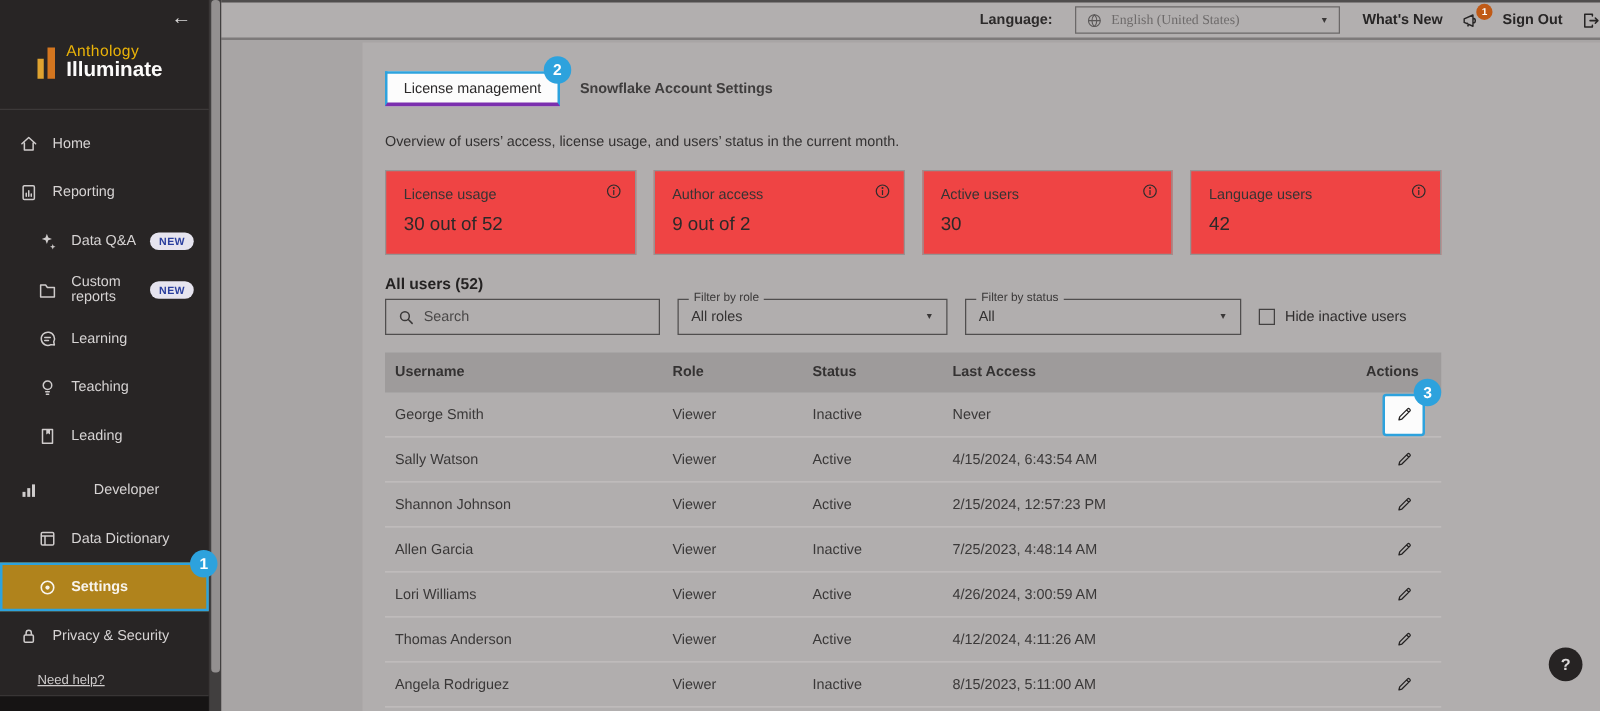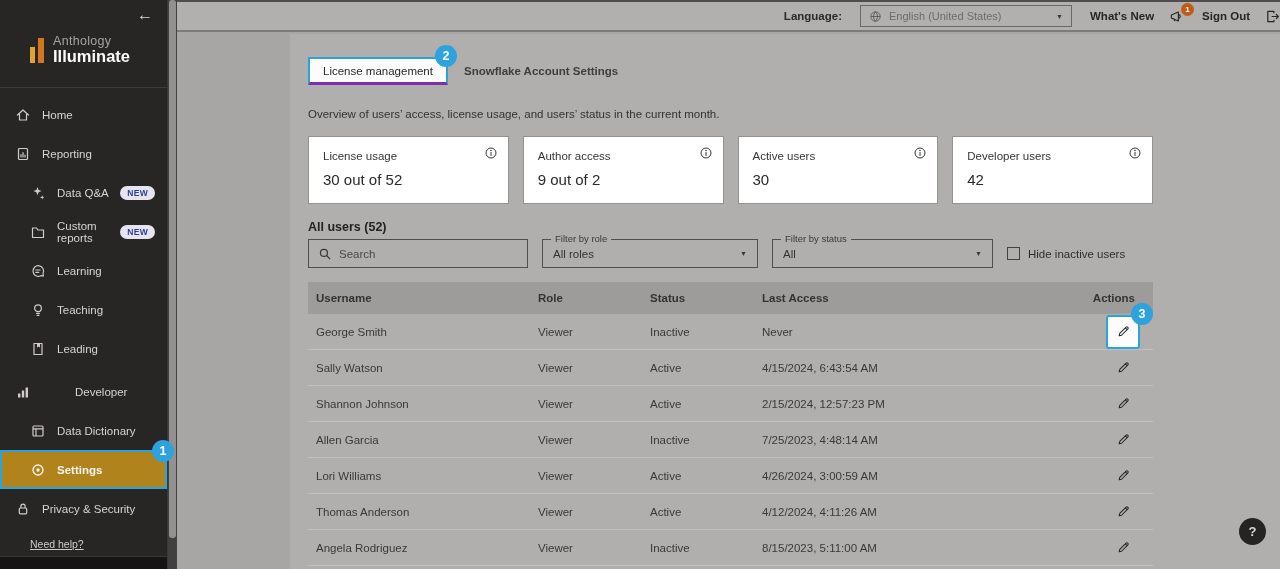--- a/index.html
+++ b/index.html
@@ -8,21 +8,21 @@
   svg { display:block; }
 
   
   .sidebar { position:absolute; left:0; top:0; width:168px; height:569px; background:#282525; border-right:1px solid #3a3737; z-index:5; }
   .logo-block { position:relative; height:88px; border-bottom:1px solid #3c3939; }
   .back-arrow { position:absolute; top:7px; right:14px; color:#dcdada; font-size:16px; line-height:1; cursor:pointer; }
   .logo { display:flex; align-items:flex-end; gap:9px; padding:34px 0 0 30px; }
   .logo-bars { display:flex; align-items:flex-end; gap:3px; padding-bottom:2px; }
   .logo-bars .b1 { width:5px; height:16px; background:#dfa330; }
   .logo-bars .b2 { width:6px; height:25px; background:#d4761f; }
-  .logo-text .l1 { font-size:12.5px; color:#a3a3a3; letter-spacing:.3px; }
+  .logo-text .l1 { font-size:12.5px; color:#eab308; letter-spacing:.3px; }
   .logo-text .l2 { font-size:16.5px; font-weight:bold; color:#fcfbfa; line-height:1.05; }
   nav { margin-top:7px; }
   .nav-item { display:flex; align-items:center; gap:11px; height:39px; padding-left:15px; color:#d6d3d3; font-size:11.5px; cursor:pointer; }
   .nav-item .ic { width:16px; height:16px; color:#cfcccc; flex:0 0 16px; }
   .nav-item.indent { padding-left:30px; }
   .nav-item.gap-top { margin-top:4px;gap:44px; }
   .nav-item.active { background:#b0831c; border:2px solid #2da2dd; padding-left:28px; color:#f8f4ed; font-weight:bold; position:relative; }
   .nav-item.active .ic { color:#f8f4ed; }
   .new-pill { margin-left:auto; margin-right:12px; background:#e6e4ef; color:#2b3f9e; font-size:8.5px; font-weight:bold; border-radius:8px; padding:2px 7px; letter-spacing:.3px; }
   .need-help { display:inline-block; margin:10px 0 0 30px; font-size:10.5px; color:#cfcccc; text-decoration:underline; cursor:pointer; }
@@ -30,21 +30,21 @@
 
   
   .side-scroll { position:absolute; left:168px; top:0; width:9px; height:569px; background:#413f3f; z-index:4; }
   .side-scroll .thumb { margin:0 1px; width:7px; height:538px; background:#939090; border-radius:3px; }
 
   
   .main { position:absolute; left:177px; top:0; right:0; bottom:0; }
   .topbar { height:32px; background:#b2afaf; border-top:2px solid #4f4d4d; border-bottom:2px solid #7d7a7a;
             display:flex; align-items:center; justify-content:flex-end; gap:18px; }
   .lang-label { font-size:11.5px; font-weight:bold; color:#2c2a2a; }
-  .lang-select { width:212px; height:22px; border:1px solid #6b6868; display:flex; align-items:center; gap:7px; padding:0 8px; cursor:pointer; }
+  .lang-select { width:212px; height:22px; border:1px solid #6b6868; display:flex; align-items:center; gap:7px; padding:0 8px; cursor:pointer;font-family:Liberation Serif, serif; }
   .lang-select .val { font-size:11px; color:#6e6b6b; flex:1; }
   .caret { font-size:7px; color:#3a3838; }
   .top-link { display:flex; align-items:center; gap:15px; font-size:11.5px; font-weight:bold; color:#272525; cursor:pointer; position:relative; }
   .wn-badge { position:absolute; top:-6px; right:-10px; width:13px; height:13px; border-radius:50%; background:#c05a16; color:#fff; font-size:8px; font-weight:bold; display:flex; align-items:center; justify-content:center; }
 
   .content { position:absolute; top:34px; left:0; right:0; bottom:0; background:#a8a5a5; }
   .panel { position:absolute; left:113px; top:0; right:0; bottom:0; background:#b1aeae; padding:23px 0 0 18px; }
   .inner { width:845px; }
 
   
@@ -53,21 +53,21 @@
                 padding:6px 13px 5px; font-size:11.5px; color:#2b2929; cursor:pointer; }
   .tab-inactive { padding-top:8px; font-size:11.5px; color:#3f3d3d; cursor:pointer;font-weight:bold; }
 
   .callout { position:absolute; width:22px; height:22px; border-radius:50%; background:#2da2dd; color:#fff;
              font-size:12.5px; font-weight:bold; display:flex; align-items:center; justify-content:center; z-index:9; }
 
   .desc { font-size:11.5px; color:#333131; margin-bottom:15px; line-height:14px; }
 
   
   .stats { display:grid; grid-template-columns:repeat(4,1fr); gap:14px; width:845px; margin-bottom:16px; }
-  .card { position:relative; height:68px; background:#ffffff; border:1px solid #959292; padding:13px 14px; }
+  .card { position:relative; height:68px; background:#ef4444; border:1px solid #959292; padding:13px 14px; }
   .card .lbl { font-size:11.5px; color:#363434; }
   .card .val { font-size:15px; color:#2b2929; margin-top:9px; }
   .card .info { position:absolute; top:9px; right:10px; width:14px; height:14px; color:#2e2c2c; cursor:pointer; }
 
   .sec-title { font-size:12.5px; font-weight:bold; color:#242222; margin-bottom:5px; }
 
   
   .filters { display:flex; align-items:center; gap:14px; width:845px; margin-bottom:14px; }
   .searchbox { width:220px; height:29px; border:1.5px solid #504e4e; display:flex; align-items:center; gap:7px; padding:0 9px; }
   .searchbox input { border:0; outline:0; background:transparent; font-size:11.5px; color:#3a3838; width:100%; font-family:inherit; }
@@ -299,21 +299,21 @@
             <div class="val">30</div>
             <span class="info">
                 <svg viewBox="0 0 16 16" fill="none" stroke="currentColor" stroke-width="1.1">
                   <circle cx="8" cy="8" r="5.7"></circle>
                   <path d="M8 7.3v3.6" stroke-linecap="round"></path>
                   <circle cx="8" cy="5.1" r=".9" fill="currentColor" stroke="none"></circle>
                 </svg>
               </span>
           </div>
           <div class="card">
-            <div class="lbl">Developer users</div>
+            <div class="lbl">Language users</div>
             <div class="val">42</div>
             <span class="info">
                 <svg viewBox="0 0 16 16" fill="none" stroke="currentColor" stroke-width="1.1">
                   <circle cx="8" cy="8" r="5.7"></circle>
                   <path d="M8 7.3v3.6" stroke-linecap="round"></path>
                   <circle cx="8" cy="5.1" r=".9" fill="currentColor" stroke="none"></circle>
                 </svg>
               </span>
           </div>
         </div>

